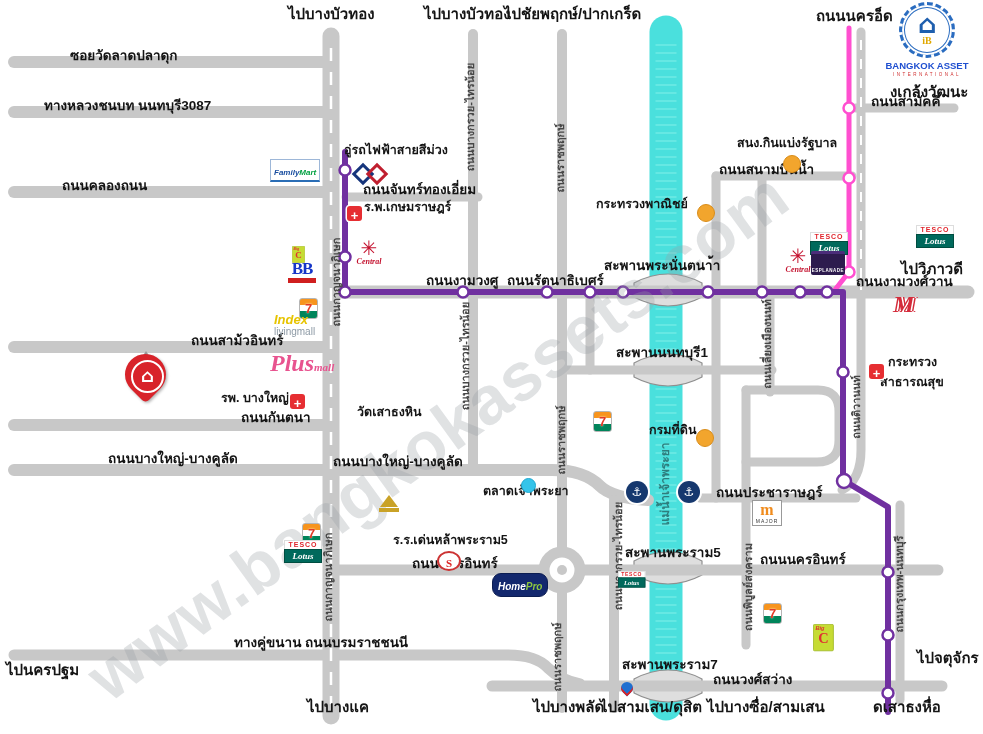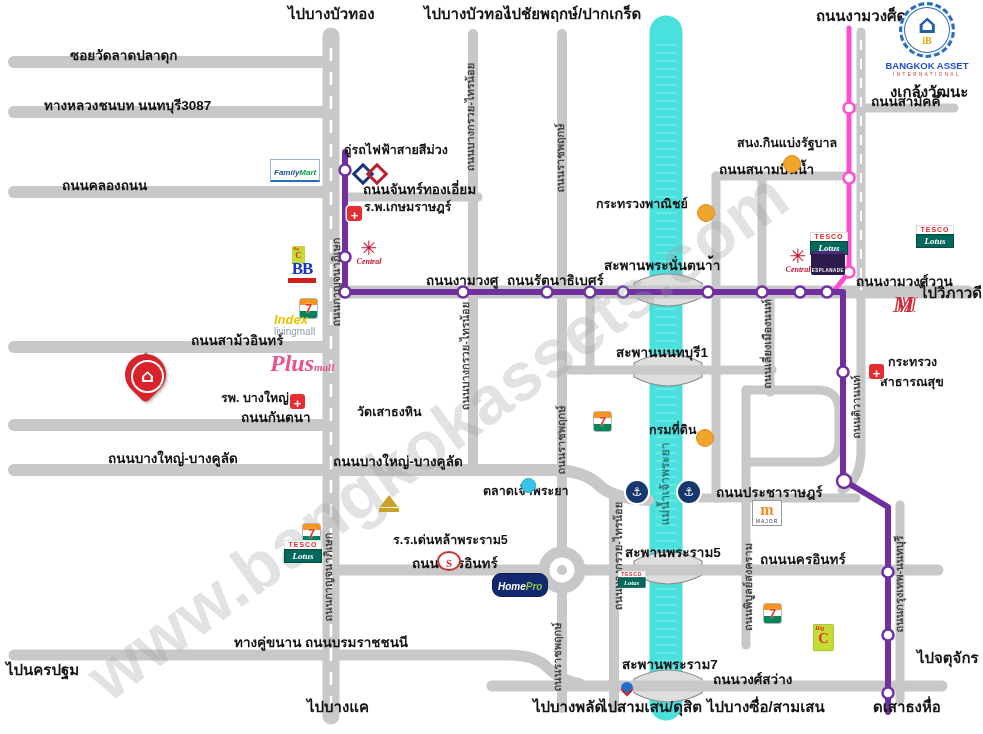--- a/index.html
+++ b/index.html
@@ -170,23 +170,23 @@
         <circle cx="849" cy="272" r="5.5"></circle>
     </g>
   </svg>
 
   <div id="wm">www.bangkokassets.com</div>
 
   <div id="labels">
       <div class="lbl dest" style="left: 288px; top: 6px;">ไปบางบัวทอง</div>
       <div class="lbl dest" style="left: 424px; top: 6px;">ไปบางบัวทอง</div>
       <div class="lbl dest" style="left: 504px; top: 6px;">ไปชัยพฤกษ์/ปากเกร็ด</div>
-      <div class="lbl dest" style="left: 816px; top: 8px;">ถนนงามวงศ็ด</div>
+      <div class="lbl dest" style="left: 816px; top: 8px;">ถนนนครอ็ด</div>
       <div class="lbl dest" style="left: 890px; top: 84px;">งเกล้งวัฒนะ</div>
-      <div class="lbl dest" style="left: 920px; top: 261px; margin-top: 24px;">ไปวิภาวดี</div>
+      <div class="lbl dest" style="left: 901px; top: 261px;">ไปวิภาวดี</div>
       <div class="lbl dest" style="left: 6px; top: 662px;">ไปนครปฐม</div>
       <div class="lbl dest" style="left: 307px; top: 699px;">ไปบางแค</div>
       <div class="lbl dest" style="left: 533px; top: 699px;">ไปบางพลัด</div>
       <div class="lbl dest" style="left: 600px; top: 699px;">ไปสามเสน/ดุสิต</div>
       <div class="lbl dest" style="left: 707px; top: 699px;">ไปบางซื่อ/สามเสน</div>
       <div class="lbl dest" style="left: 873px; top: 699px;">ดเสาธงหื่อ</div>
       <div class="lbl dest" style="left: 917px; top: 650px;">ไปจตุจักร</div>
       <div class="lbl road" style="left: 70px; top: 49px;">ซอยวัดลาดปลาดุก</div>
       <div class="lbl road" style="left: 44px; top: 99px;">ทางหลวงชนบท นนทบุรี3087</div>
       <div class="lbl road" style="left: 62px; top: 179px;">ถนนคลองถนน</div>

